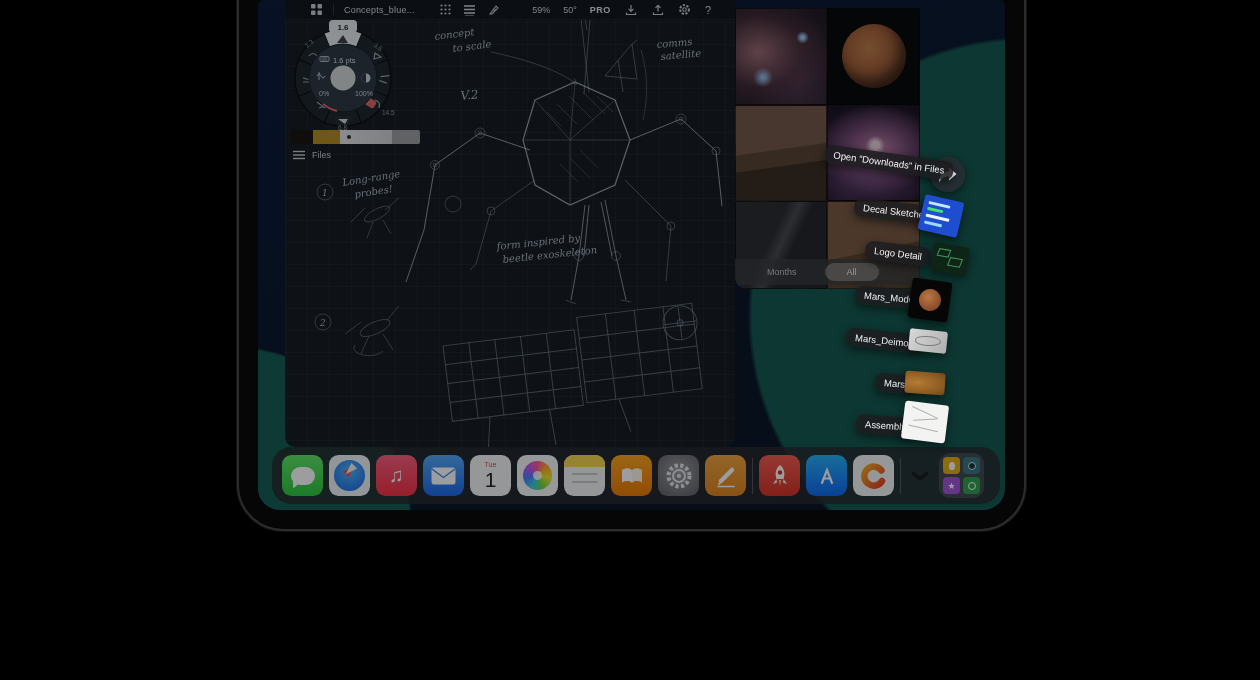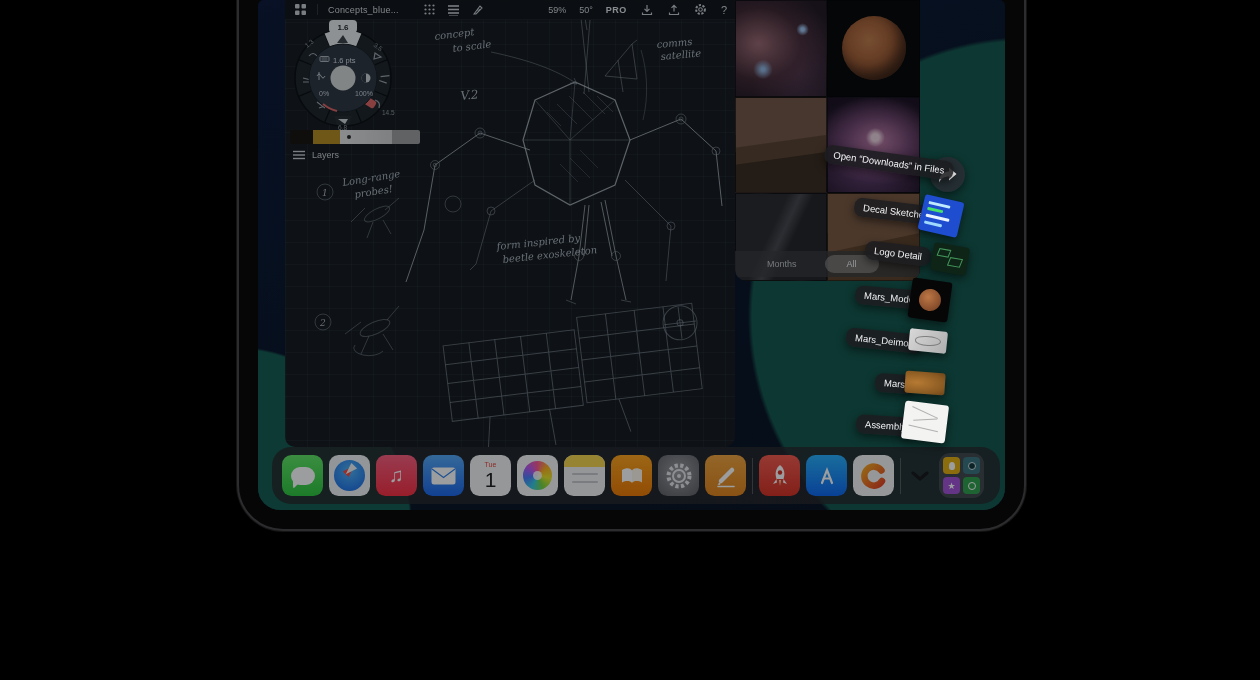--- a/index.html
+++ b/index.html
@@ -24,42 +24,42 @@
   
   .concepts { position:absolute; left:27px; top:0; width:450px; height:447px;
     border-radius:0 0 10px 10px; overflow:hidden;
     background-color:#14171b;
     background-image:
       linear-gradient(rgba(115,145,180,.08) 1px, transparent 1px),
       linear-gradient(90deg, rgba(115,145,180,.08) 1px, transparent 1px);
     background-size:22px 22px; }
   .c-toolbar { position:absolute; left:0; top:0; width:100%; height:20px;
     background:rgba(15,18,22,.92); border-bottom:1px solid rgba(255,255,255,.05);
-    display:flex; align-items:center; padding:0 8px; gap:10px; z-index:5;
+    display:flex; align-items:center; padding:0 24px; gap:10px; z-index:5;
     color:#c7ccd2; font-size:9px; }
   .c-title { color:#d4d8dc; font-size:9px; letter-spacing:.2px; }
   .tb-sep { width:1px; height:11px; background:rgba(255,255,255,.14); }
   .tb-icon { display:flex; align-items:center; justify-content:center; width:14px; height:14px; }
   .tb-right { margin-left:auto; display:flex; align-items:center; gap:13px; }
   .tb-num { font-size:9px; color:#cfd4d9; }
   .tb-pro { font-size:9px; font-weight:bold; letter-spacing:.5px; color:#dfe3e7; }
 
   .sketch { position:absolute; left:0; top:0; z-index:1; }
   .wheel { position:absolute; left:2px; top:20px; z-index:6; }
   .colorstrip { position:absolute; left:5px; top:130px; height:14px; display:flex; z-index:6;
                 border-radius:2px; overflow:hidden; }
   .sw1 { width:23px; } .sw2 { width:27px; }
   .swbar { width:52px; position:relative; background:linear-gradient(90deg,#e3e3e3,#cfcfcf); }
   .swbar .dot { position:absolute; left:7px; top:5px; width:4px; height:4px; border-radius:50%; background:#222; }
   .swend { width:28px; background:#9d9d9d; }
   .layers-btn { position:absolute; left:8px; top:150px; display:flex; align-items:center; gap:7px;
                 z-index:6; color:#c9cdd1; font-size:9px; }
 
   
-  .photosapp { position:absolute; left:477px; top:0; width:185px; height:281px;
+  .photosapp { position:absolute; left:477px; top:8px; width:185px; height:281px;
     background:#0c0c0e; border-radius:0 0 12px 12px; overflow:hidden; }
   .pgrid { position:absolute; inset:0; display:grid; grid-template-columns:92px 93px;
            grid-template-rows:97px 96px 88px; gap:0; }
   .ph { position:relative; border:0.5px solid rgba(0,0,0,.6); }
   .ph-horsehead { background:
       radial-gradient(circle 9px at 74% 30%, #9fc3ee 0 18%, rgba(160,195,240,0) 70%),
       radial-gradient(circle 14px at 30% 72%, #8fb4e0 0 12%, rgba(140,180,230,0) 70%),
       radial-gradient(ellipse 70px 60px at 25% 45%, #9c6872 0%, rgba(90,50,60,.5) 60%, rgba(40,24,38,0) 100%),
       radial-gradient(ellipse 60px 80px at 70% 75%, #4a3148 0%, rgba(30,20,36,0) 80%), #221722; }
   .ph-marsplanet { background:#040405; }
@@ -384,21 +384,21 @@
         </div>
 
         <div class="layers-btn">
           <svg width="12" height="10" viewBox="0 0 12 10">
               <g stroke="#c9cdd1" stroke-width="1.4">
                 <line x1="0" y1="1.5" x2="12" y2="1.5"></line>
                 <line x1="0" y1="5" x2="12" y2="5"></line>
                 <line x1="0" y1="8.5" x2="12" y2="8.5"></line>
               </g>
             </svg>
-          <span>Layers</span>
+          <span>Files</span>
         </div>
       </div>
 
       <div class="photosapp">
         <div class="pgrid">
           <div class="ph ph-horsehead"></div>
           <div class="ph ph-marsplanet"></div>
           <div class="ph ph-marsland"></div>
           <div class="ph ph-orion"></div>
           <div class="ph ph-gray"></div>

